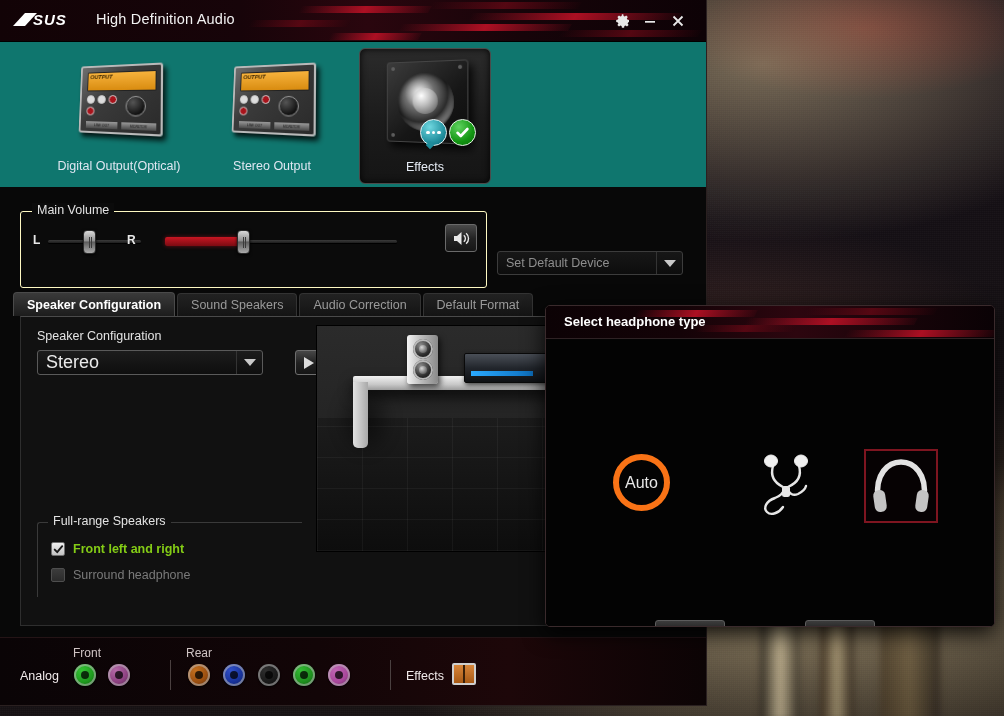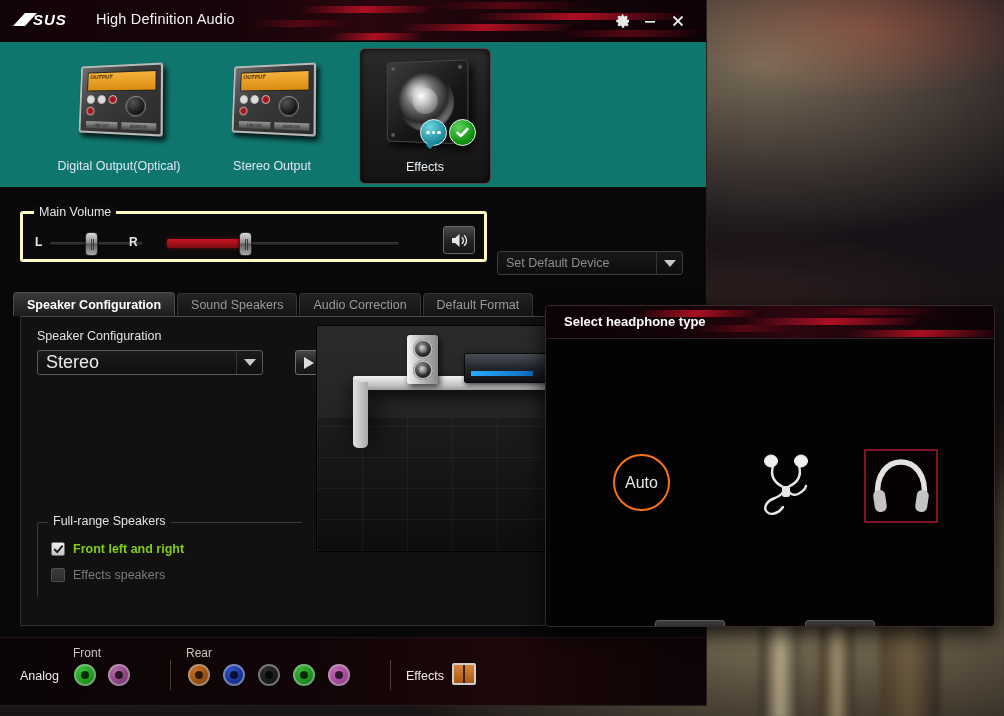--- a/index.html
+++ b/index.html
@@ -135,22 +135,22 @@
   .badge.chat .dots { display:flex; gap:2px; }
   .badge.chat .dots i { width:3.5px; height:3.5px; border-radius:50%; background:#fff; display:block; }
   .badge.chat::after { content:""; position:absolute; left:6px; bottom:-3px; width:6px; height:6px;
     background:#1f8d9c; transform: rotate(45deg); }
   .badge.check { left:79px; top:64px; background: radial-gradient(circle at 35% 28%, #5fd35f, #129512 60%, #0a6d0a);
     border:1.5px solid #e9f9e9; display:flex; align-items:center; justify-content:center; color:#fff; }
 
   
   #volume-group {
     position: absolute; left: 20px; top: 211px;
-    width: 467px; height: 51px;
-    border: 3px solid #fef9c3; border-radius: 3px;
+    width: 467px; height: 77px;
+    border: 1px solid #fef9c3; border-radius: 3px;
     background: #0b0b0b;
   }
   #volume-legend {
     position: absolute; left: 11px; top: -9px;
     background: #0b0b0b; padding: 0 5px;
     font-size: 12.5px; color: #e2e2e2;
   }
   .bal-label { position:absolute; top:21px; font-size:12px; font-weight:bold; color:#e8e8e8; }
   .track { position:absolute; height:3px; border-radius:2px; background: linear-gradient(180deg,#3c3c3c,#1d1d1d);
     box-shadow: 0 1px 0 #000; }
@@ -272,21 +272,21 @@
     box-shadow: 0 6px 22px rgba(0,0,0,.9);
     overflow:hidden;
   }
   #hp-titlebar { position:relative; height:33px; overflow:hidden;
     background: linear-gradient(90deg,#0c0205 0%,#140307 30%,#2d060f 56%,#170409 80%,#0a0205 100%);
     border-bottom:1px solid #2e2224; }
   #hp-title { position:absolute; left:18px; top:8px; font-size:13px; font-weight:bold; color:#fff; }
   #hp-body { position:relative; height:289px; background:#030303; }
   .hp-opt { position:absolute; cursor:pointer; display:flex; align-items:center; justify-content:center; }
   #hp-opt-auto { left:67px; top:115px; width:57px; height:57px; border-radius:50%;
-    border:2px solid #f97316; color:#e6e6e6; font-size:16px; }
+    border:6px solid #f97316; color:#e6e6e6; font-size:16px; }
   #hp-opt-earbuds { left:205px; top:110px; width:70px; height:70px; }
   #hp-opt-headphones { left:318px; top:110px; width:74px; height:74px;
     border:2px solid #7e1520; background:#060203; }
   .hp-btn { position:absolute; top:281px; width:70px; height:22px; border-radius:3px;
     background: linear-gradient(180deg,#3c3c3c,#1d1d1d 55%,#111);
     border:1px solid #5c5c5c; color:#fff; font-size:12.5px;
     display:flex; align-items:center; justify-content:center; cursor:pointer; }
 </style>
 </head>
 <body>
@@ -494,21 +494,21 @@
         <span class="chkbox">
           <svg width="11" height="11" viewBox="0 0 11 11">
               <path d="M1.7 5.6 L4.2 8.2 L9.2 2.2" stroke="#1a1a1a" stroke-width="1.9" fill="none" stroke-linecap="round" stroke-linejoin="round"></path>
             </svg>
         </span>
         <span class="chklabel">Front left and right</span>
       </div>
 
       <div class="chkrow" style="top:45px;">
         <span class="chkbox disabled"></span>
-        <span class="chklabel disabled">Effects speakers</span>
+        <span class="chklabel disabled">Surround headphone</span>
       </div>
     </div>
   </div>
 
   <div id="connector-bar">
     <div class="side-label" style="left:20px;">Analog</div>
     <div class="cbar-grp-label" style="left:73px;">Front</div>
     <div class="cbar-grp-label" style="left:186px;">Rear</div>
 
     <div class="jack-dot" style="left:74px; background:radial-gradient(circle at 36% 30%, #35c435, #1e9a1e 55%, #0c4d0c);">

